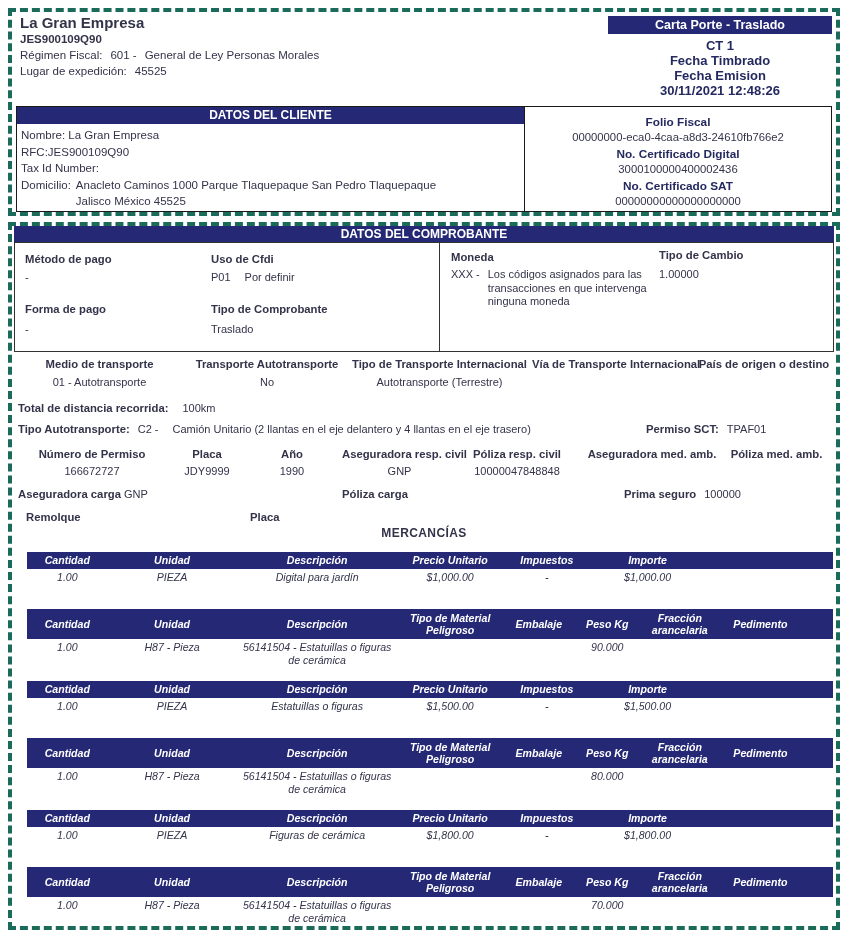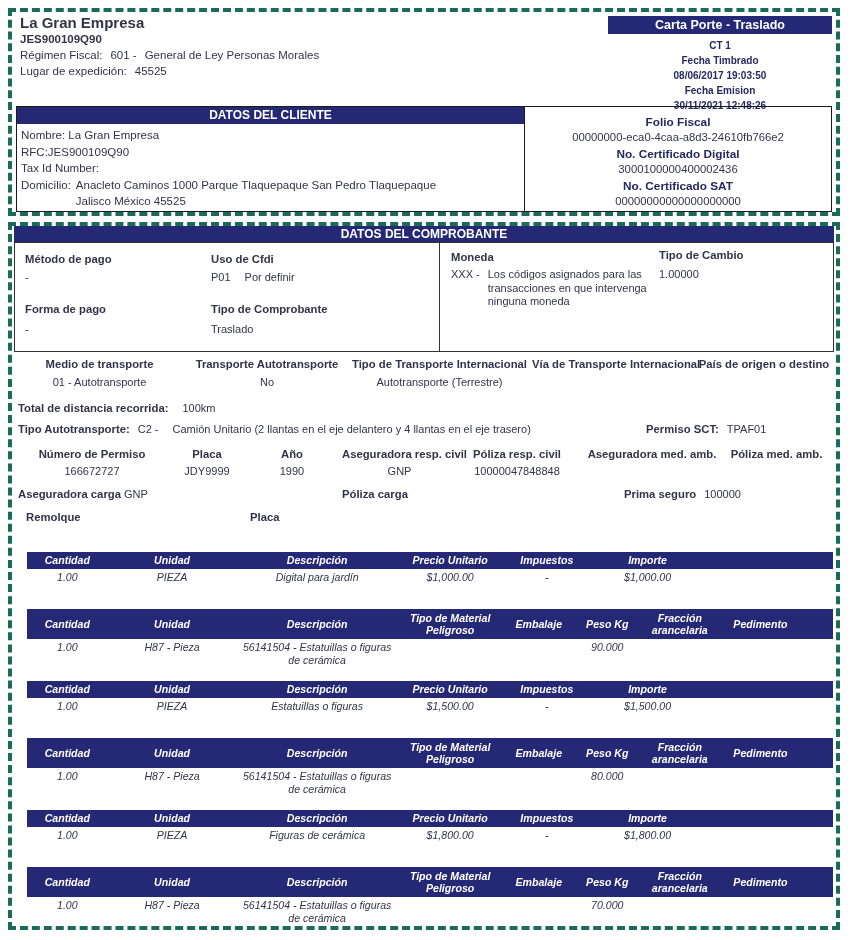--- a/index.html
+++ b/index.html
@@ -13,21 +13,21 @@
   .b{font-weight:bold;}
   .navybar{background:#242875;color:#fff;font-weight:bold;text-align:center;}
   
   .emit-name{font-size:15px;font-weight:bold;}
   .emit-line{font-size:11.5px;line-height:16px;}
   .gap1{display:inline-block;width:8px;}
   .gap2{display:inline-block;width:14px;}
   
   .cp-bar{position:absolute;right:4px;top:4px;width:224px;height:18px;line-height:18px;font-size:12.5px;}
   .stamp{position:absolute;right:4px;top:26px;width:224px;text-align:center;
-         color:#24295f;font-weight:bold;font-size:10px;line-height:15px;}
+         color:#24295f;font-weight:bold;font-size:13px;line-height:15px;}
   
   .cfbox{position:absolute;left:4px;right:4px;top:94px;height:106px;border:1.5px solid #1a1a1a;
          display:flex;box-sizing:border-box;}
   .cl-part{width:508px;border-right:1.5px solid #1a1a1a;box-sizing:border-box;}
   .cl-bar{height:17px;line-height:17px;font-size:12px;}
   .cl-lines{padding:3px 8px 0 4px;font-size:11.5px;line-height:16.5px;}
   .cl-dom{display:flex;}
   .cl-dom .v{width:392px;margin-left:5px;}
   .fi-part{flex:1;text-align:center;padding-top:5px;font-size:11.3px;line-height:14.5px;}
   .fi-part .lab{font-weight:bold;color:#24295f;font-size:11.8px;margin-top:3px;}
@@ -72,21 +72,20 @@
       </div>
       <div class="emit-line nw">
         <span>Lugar de expedición:</span><span class="gap1"></span><span>45525</span>
       </div>
     </div>
 
     <div class="navybar cp-bar">Carta Porte - Traslado</div>
     <div class="stamp">
       <div>CT 1</div>
       <div>Fecha Timbrado</div>
-      <div>08/06/2017 19:03:50</div>
       <div>Fecha Emision</div>
       <div>30/11/2021 12:48:26</div>
     </div>
 
     <div class="cfbox">
       <div class="cl-part">
         <div class="navybar cl-bar">DATOS DEL CLIENTE</div>
         <div class="cl-lines">
           <div class="nw"><span>Nombre:</span> <span>La Gran Empresa</span></div>
           <div class="nw"><span>RFC:</span><span>JES900109Q90</span></div>
@@ -182,20 +181,21 @@
       <span class="fld-lab">Aseguradora carga</span> <span>GNP</span>
     </div>
     <div class="abs fld-lab nw" style="left:330px;top:262px;">Póliza carga</div>
     <div class="abs nw fs11" style="left:572px;top:262px;margin-left:40px;">
       <span class="fld-lab">Prima seguro</span><span class="gap1"></span><span>100000</span>
     </div>
 
     <div class="abs fld-lab nw" style="left:14px;top:285px;">Remolque</div>
     <div class="abs fld-lab nw" style="left:238px;top:285px;">Placa</div>
 
+    <div class="merc-title">MERCANCÍAS</div>
 
     <div id="tables">
         <div class="mtable simple">
           <div class="mhead">
             <div class="mcell" style="width: 10%;">Cantidad</div>
             <div class="mcell" style="width: 16%;">Unidad</div>
             <div class="mcell" style="width: 20%;">Descripción</div>
             <div class="mcell" style="width: 13%;">Precio Unitario</div>
             <div class="mcell" style="width: 11%;">Impuestos</div>
             <div class="mcell" style="width: 14%;">Importe</div>

